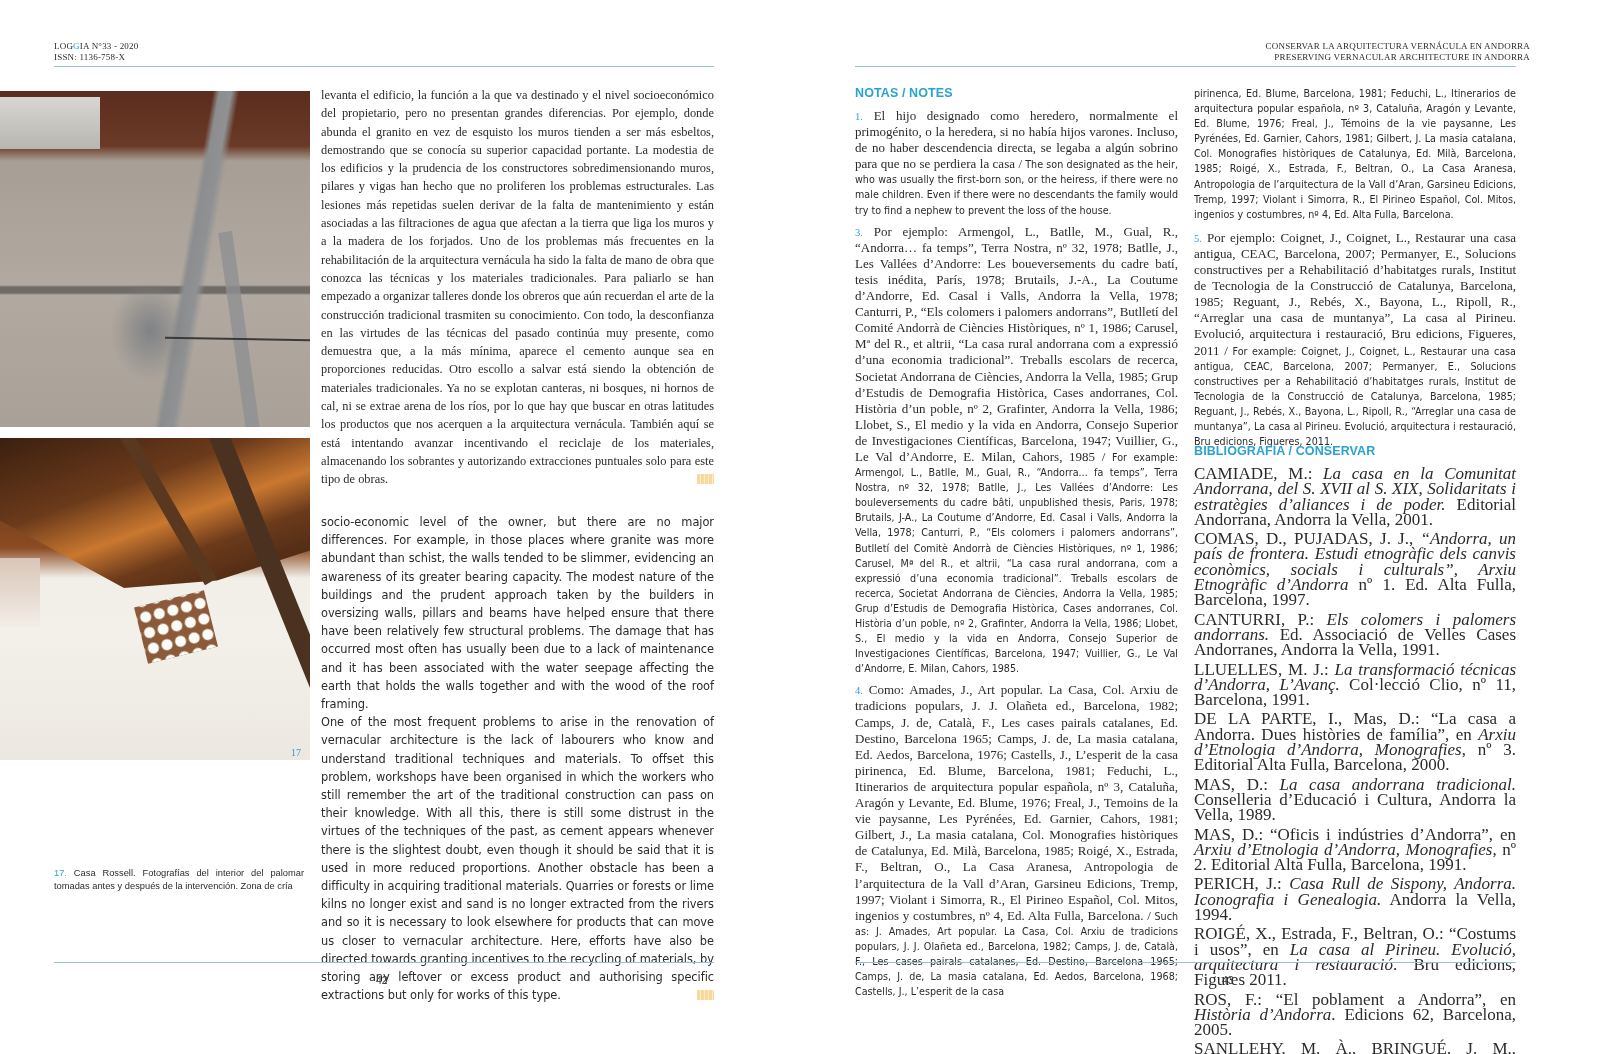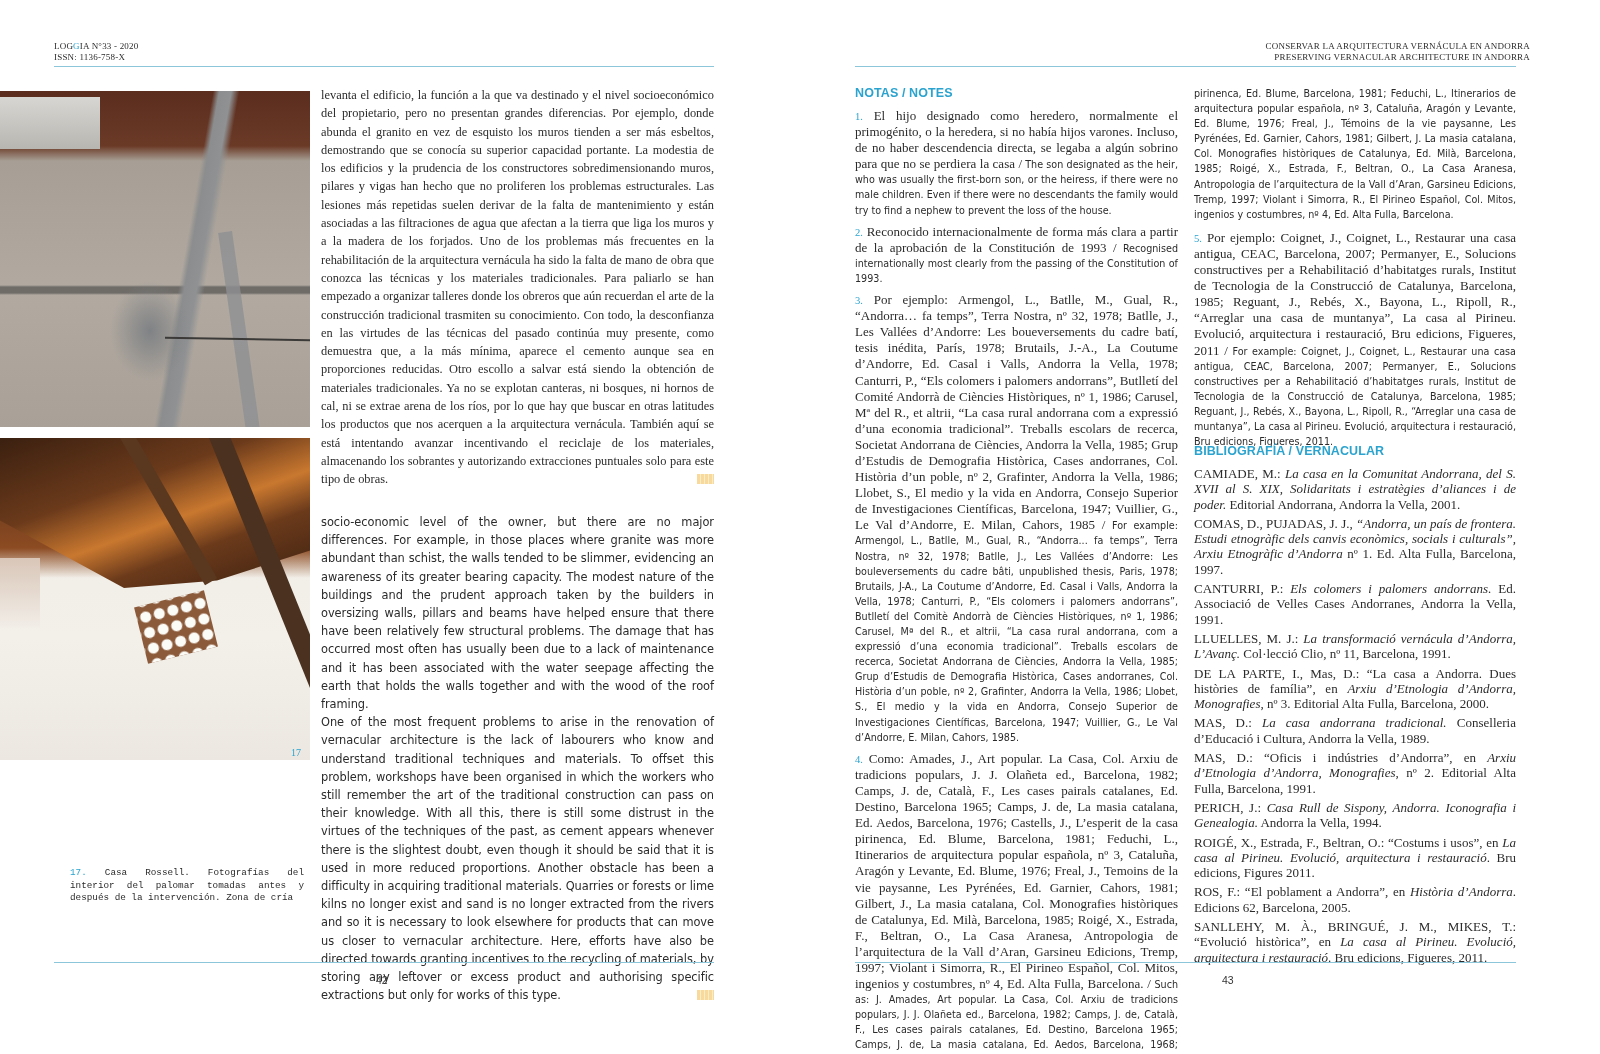--- a/index.html
+++ b/index.html
@@ -35,41 +35,41 @@
   .photo-bot .beam { position: absolute; width: 20px; height: 330px; background: #4b3120; transform-origin: top left; }
   .photo-bot .b1 { left: 205px; top: -10px; transform: rotate(-22deg); }
   .photo-bot .b2 { left: 120px; top: 0px; width: 14px; height: 170px; transform: rotate(-30deg); background: #5a3820; }
   .photo-bot .panel { position: absolute; left: 140px; top: 160px; width: 72px; height: 58px; background: #8b5a3a; transform: rotate(-14deg);
     background-image: radial-gradient(circle 6px, #fbfbf7 5px, transparent 6px); background-size: 14px 16px; background-position: 2px 4px; }
   .photo-bot .win { position: absolute; left: 0; top: 120px; width: 40px; height: 70px; background: linear-gradient(180deg,#d9c6b8,#f2eee8); }
 
   .fig-num { position: absolute; left: 291px; top: 747px; font-size: 10px; }
 
   .caption { position: absolute; left: 54px; top: 867px; width: 250px; font-size: 9.3px; line-height: 12.5px; text-align: justify; }
-  .caption .es { font-family: Liberation Mono, monospace; margin-left: 16px; }
+  .caption .es { font-family: Liberation Sans, sans-serif; }
   .caption .en { font-family: "DejaVu Sans", sans-serif; font-size: 8.3px; }
 
   .col { position: absolute; text-align: justify; }
   .col-es { left: 321px; top: 86px; width: 393px; font-size: 12.4px; line-height: 18.3px; }
   .col-en { left: 321px; top: 513px; width: 393px; font-size: 11.4px; line-height: 18.2px; letter-spacing: -0.05px; }
   .col-en p, .col-es p { margin: 0; }
   .end-mark { display: inline-block; width: 17px; height: 10px; margin-left: 2px; float: right; margin-top: 4px;
     background: repeating-linear-gradient(90deg, #f6d48a 0 3px, #fbe8bf 3px 4px); opacity: 0.85; }
 
   .notes { position: absolute; left: 855px; top: 86px; width: 323px; }
   .notes h2, .refs h2 { margin: 0 0 8px 0; font-family: "Liberation Sans", sans-serif; font-size: 12.5px; font-weight: bold; color: #2aa3cf; letter-spacing: 0.1px; }
   .note { font-size: 10.6px; line-height: 15.1px; text-align: justify; margin-bottom: 6px; }
   .note .es { font-family: "Liberation Serif", serif; font-size: 13px; }
   .note .en { font-family: "DejaVu Sans", sans-serif; font-size: 9.6px; }
   .note .num { color: #2aa3cf; font-family: "Liberation Serif", serif; }
   i { font-style: italic; }
 
   .notes-cont { position: absolute; left: 1194px; top: 86px; width: 322px; }
   .refs { position: absolute; left: 1194px; top: 444px; width: 322px; }
-  .ref { font-family: "Liberation Serif", serif; font-size: 13px; line-height: 15.3px; text-align: justify; margin-bottom: 4px; }
+  .ref { font-family: "Liberation Serif", serif; font-size: 17px; line-height: 15.3px; text-align: justify; margin-bottom: 4px; }
 
   .page-num { position: absolute; top: 974px; font-family: "Liberation Sans", sans-serif; font-size: 10.5px; color: #333; }
 </style>
 </head>
 <body>
 
 <div class="hdr-left serif">
   <div><span>LOG</span><span class="accent">G</span><span>IA  N°33 - 2020</span></div>
   <div>ISSN: 1136-758-X</div>
 </div>
@@ -107,37 +107,36 @@
   <p>socio-economic level of the owner, but there are no major differences. For example, in those places where granite was more abundant than schist, the walls tended to be slimmer, evidencing an awareness of its greater bearing capacity. The modest nature of the buildings and the prudent approach taken by the builders in oversizing walls, pillars and beams have helped ensure that there have been relatively few structural problems. The damage that has occurred most often has usually been due to a lack of maintenance and it has been associated with the water seepage affecting the earth that holds the walls together and with the wood of the roof framing.</p>
   <p><span>One of the most frequent problems to arise in the renovation of vernacular architecture is the lack of labourers who know and understand traditional techniques and materials. To offset this problem, workshops have been organised in which the workers who still remember the art of the traditional construction can pass on their knowledge. With all this, there is still some distrust in the virtues of the techniques of the past, as cement appears whenever there is the slightest doubt, even though it should be said that it is used in more reduced proportions. Another obstacle has been a difficulty in acquiring traditional materials. Quarries or forests or lime kilns no longer exist and sand is no longer extracted from the rivers and so it is necessary to look elsewhere for products that can move us closer to vernacular architecture. Here, efforts have also be directed towards granting incentives to the recycling of materials, by storing any leftover or excess product and authorising specific extractions but only for works of this type.</span><span class="end-mark"></span></p>
 </div>
 
 <div class="rule" style="left:54px; top:962px; width:660px;"></div>
 <div class="page-num" style="left:376px;">42</div>
 
 <div class="notes">
   <h2>NOTAS / NOTES</h2>
   <div class="note"><span class="num">1.</span><span class="es"> El hijo designado como heredero, normalmente el primogénito, o la heredera, si no había hijos varones. Incluso, de no haber descendencia directa, se legaba a algún sobrino para que no se perdiera la casa /</span><span class="en"> The son designated as the heir, who was usually the first-born son, or the heiress, if there were no male children. Even if there were no descendants the family would try to find a nephew to prevent the loss of the house.</span></div>
-  <div class="note"><span class="num">2.</span><span class="es"> Reconocido internacionalmente de forma más clara a partir de la aprobación de la Constitución de 1993 /</span><span class="en"> Recognised internationally most clearly from the passing of the Constitution of 1993.</span></div>
   <div class="note"><span class="num">3.</span><span class="es"> Por ejemplo: Armengol, L., Batlle, M., Gual, R., “Andorra… fa temps”, Terra Nostra, nº 32, 1978; Batlle, J., Les Vallées d’Andorre: Les boueversements du cadre batí, tesis inédita, París, 1978; Brutails, J.-A., La Coutume d’Andorre, Ed. Casal i Valls, Andorra la Vella, 1978; Canturri, P., “Els colomers i palomers andorrans”, Butlletí del Comité Andorrà de Ciències Històriques, nº 1, 1986; Carusel, Mª del R., et altrii, “La casa rural andorrana com a expressió d’una economia tradicional”. Treballs escolars de recerca, Societat Andorrana de Ciències, Andorra la Vella, 1985; Grup d’Estudis de Demografia Històrica, Cases andorranes, Col. Història d’un poble, nº 2, Grafinter, Andorra la Vella, 1986; Llobet, S., El medio y la vida en Andorra, Consejo Superior de Investigaciones Científicas, Barcelona, 1947; Vuillier, G., Le Val d’Andorre, E. Milan, Cahors, 1985 /</span><span class="en"> For example: Armengol, L., Batlle, M., Gual, R., “Andorra... fa temps”, Terra Nostra, nº 32, 1978; Batlle, J., Les Vallées d’Andorre: Les bouleversements du cadre bâti, unpublished thesis, Paris, 1978; Brutails, J-A., La Coutume d’Andorre, Ed. Casal i Valls, Andorra la Vella, 1978; Canturri, P., “Els colomers i palomers andorrans”, Butlletí del Comitè Andorrà de Ciències Històriques, nº 1, 1986; Carusel, Mª del R., et altrii, “La casa rural andorrana, com a expressió d’una economia tradicional”. Treballs escolars de recerca, Societat Andorrana de Ciències, Andorra la Vella, 1985; Grup d’Estudis de Demografia Històrica, Cases andorranes, Col. Història d’un poble, nº 2, Grafinter, Andorra la Vella, 1986; Llobet, S., El medio y la vida en Andorra, Consejo Superior de Investigaciones Científicas, Barcelona, 1947; Vuillier, G., Le Val d’Andorre, E. Milan, Cahors, 1985.</span></div>
   <div class="note"><span class="num">4.</span><span class="es"> Como: Amades, J., Art popular. La Casa, Col. Arxiu de tradicions populars, J. J. Olañeta ed., Barcelona, 1982; Camps, J. de, Català, F., Les cases pairals catalanes, Ed. Destino, Barcelona 1965; Camps, J. de, La masia catalana, Ed. Aedos, Barcelona, 1976; Castells, J., L’esperit de la casa pirinenca, Ed. Blume, Barcelona, 1981; Feduchi, L., Itinerarios de arquitectura popular española, nº 3, Cataluña, Aragón y Levante, Ed. Blume, 1976; Freal, J., Temoins de la vie paysanne, Les Pyrénées, Ed. Garnier, Cahors, 1981; Gilbert, J., La masia catalana, Col. Monografies històriques de Catalunya, Ed. Milà, Barcelona, 1985; Roigé, X., Estrada, F., Beltran, O., La Casa Aranesa, Antropologia de l’arquitectura de la Vall d’Aran, Garsineu Edicions, Tremp, 1997; Violant i Simorra, R., El Pirineo Español, Col. Mitos, ingenios y costumbres, nº 4, Ed. Alta Fulla, Barcelona. /</span><span class="en"> Such as: J. Amades, Art popular. La Casa, Col. Arxiu de tradicions populars, J. J. Olañeta ed., Barcelona, 1982; Camps, J. de, Català, F., Les cases pairals catalanes, Ed. Destino, Barcelona 1965; Camps, J. de, La masia catalana, Ed. Aedos, Barcelona, 1968; Castells, J., L’esperit de la casa</span></div>
 </div>
 
 <div class="notes-cont">
   <div class="note"><span class="en">pirinenca, Ed. Blume, Barcelona, 1981; Feduchi, L., Itinerarios de arquitectura popular española, nº 3, Cataluña, Aragón y Levante, Ed. Blume, 1976; Freal, J., Témoins de la vie paysanne, Les Pyrénées, Ed. Garnier, Cahors, 1981; Gilbert, J. La masia catalana, Col. Monografies històriques de Catalunya, Ed. Milà, Barcelona, 1985; Roigé, X., Estrada, F., Beltran, O., La Casa Aranesa, Antropologia de l’arquitectura de la Vall d’Aran, Garsineu Edicions, Tremp, 1997; Violant i Simorra, R., El Pirineo Español, Col. Mitos, ingenios y costumbres, nº 4, Ed. Alta Fulla, Barcelona.</span></div>
   <div class="note" style="margin-top:8px;"><span class="num">5.</span><span class="es"> Por ejemplo: Coignet, J., Coignet, L., Restaurar una casa antigua, CEAC, Barcelona, 2007; Permanyer, E., Solucions constructives per a Rehabilitació d’habitatges rurals, Institut de Tecnologia de la Construcció de Catalunya, Barcelona, 1985; Reguant, J., Rebés, X., Bayona, L., Ripoll, R., “Arreglar una casa de muntanya”, La casa al Pirineu. Evolució, arquitectura i restauració, Bru edicions, Figueres, 2011 /</span><span class="en"> For example: Coignet, J., Coignet, L., Restaurar una casa antigua, CEAC, Barcelona, 2007; Permanyer, E., Solucions constructives per a Rehabilitació d’habitatges rurals, Institut de Tecnologia de la Construcció de Catalunya, Barcelona, 1985; Reguant, J., Rebés, X., Bayona, L., Ripoll, R., “Arreglar una casa de muntanya”, La casa al Pirineu. Evolució, arquitectura i restauració, Bru edicions, Figueres, 2011.</span></div>
 </div>
 
 <div class="refs">
-  <h2>BIBLIOGRAFÍA / VERNACULAR</h2>
+  <h2>BIBLIOGRAFÍA / CONSERVAR</h2>
   <div id="ref-list">
       <div class="ref"><span>CAMIADE, M.:</span><i> La casa en la Comunitat Andorrana, del S. XVII al S. XIX, Solidaritats i estratègies d’aliances i de poder.</i><span> Editorial Andorrana, Andorra la Vella, 2001.</span></div>
       <div class="ref"><span>COMAS, D., PUJADAS, J. J.,</span><i> “Andorra, un país de frontera. Estudi etnogràfic dels canvis econòmics, socials i culturals”, Arxiu Etnogràfic d’Andorra</i><span> nº 1. Ed. Alta Fulla, Barcelona, 1997.</span></div>
       <div class="ref"><span>CANTURRI, P.:</span><i> Els colomers i palomers andorrans.</i><span> Ed. Associació de Velles Cases Andorranes, Andorra la Vella, 1991.</span></div>
-      <div class="ref"><span>LLUELLES, M. J.:</span><i> La transformació vernácula d’Andorra, L’Avanç.</i><span> Col·lecció Clio, nº 11, Barcelona, 1991.</span></div>
+      <div class="ref"><span>LLUELLES, M. J.:</span><i> La transformació técnicas d’Andorra, L’Avanç.</i><span> Col·lecció Clio, nº 11, Barcelona, 1991.</span></div>
       <div class="ref"><span>DE LA PARTE, I., Mas, D.:</span><span> “La casa a Andorra. Dues històries de família”, en </span><i>Arxiu d’Etnologia d’Andorra, Monografies</i><span>, nº 3. Editorial Alta Fulla, Barcelona, 2000.</span></div>
       <div class="ref"><span>MAS, D.:</span><i> La casa andorrana tradicional.</i><span> Conselleria d’Educació i Cultura, Andorra la Vella, 1989.</span></div>
       <div class="ref"><span>MAS, D.:</span><span> “Oficis i indústries d’Andorra”, en </span><i>Arxiu d’Etnologia d’Andorra, Monografies</i><span>, nº 2. Editorial Alta Fulla, Barcelona, 1991.</span></div>
       <div class="ref"><span>PERICH, J.:</span><i> Casa Rull de Sispony, Andorra. Iconografia i Genealogia.</i><span> Andorra la Vella, 1994.</span></div>
       <div class="ref"><span>ROIGÉ, X., Estrada, F., Beltran, O.:</span><span> “Costums i usos”, en </span><i>La casa al Pirineu. Evolució, arquitectura i restauració</i><span>. Bru edicions, Figures 2011.</span></div>
       <div class="ref"><span>ROS, F.:</span><span> “El poblament a Andorra”, en </span><i>Història d’Andorra</i><span>. Edicions 62, Barcelona, 2005.</span></div>
       <div class="ref"><span>SANLLEHY, M. À., BRINGUÉ, J. M., MIKES, T.:</span><span> “Evolució històrica”, en </span><i>La casa al Pirineu. Evolució, arquitectura i restauració</i><span>. Bru edicions, Figueres, 2011.</span></div>
     </div>
 </div>
 

